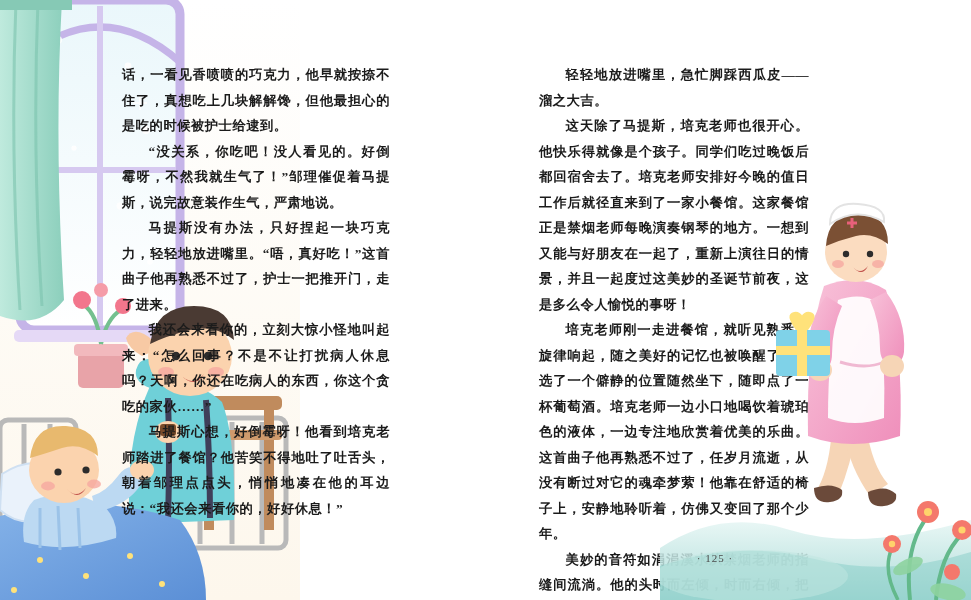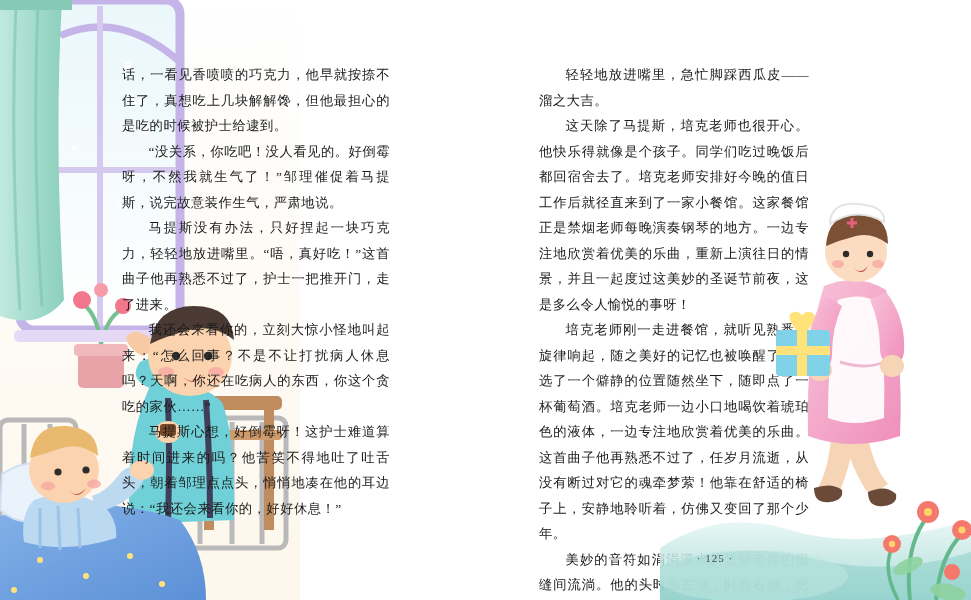--- a/index.html
+++ b/index.html
@@ -34,20 +34,21 @@
   
   .col {
     position: absolute;
     top: 62px;
     font-size: 13.3px;
     line-height: 25.5px;
     color: #1b1b1b;
     letter-spacing: 0.5px;
     text-align: justify;
     text-justify: inter-character;
+    font-weight: bold;
   }
   .col-left {
     left: 122px;
     width: 268px;
   }
   .col-right {
     left: 539px;
     width: 270px;
   }
   .col p {
@@ -207,26 +208,26 @@
 
       <path d="M0 568 q150 -18 300 6 L300 600 L0 600 Z" fill="#ffffff" opacity="0.0"></path>
     </svg>
   </div>
 
   <div class="col col-left">
     <p>话，一看见香喷喷的巧克力，他早就按捺不住了，真想吃上几块解解馋，但他最担心的是吃的时候被护士给逮到。</p>
     <p class="ind">“没关系，你吃吧！没人看见的。好倒霉呀，不然我就生气了！”邹理催促着马提斯，说完故意装作生气，严肃地说。</p>
     <p class="ind">马提斯没有办法，只好捏起一块巧克力，轻轻地放进嘴里。“唔，真好吃！”这首曲子他再熟悉不过了，护士一把推开门，走了进来。</p>
     <p class="ind">我还会来看你的，立刻大惊小怪地叫起来：“怎么回事？不是不让打扰病人休息吗？天啊，你还在吃病人的东西，你这个贪吃的家伙……”</p>
-    <p class="ind">马提斯心想，好倒霉呀！这护士难道算着时间进来的吗？他苦笑不得地吐了吐舌头，朝着邹理点点头，悄悄地凑在他的耳边说：“我还会来看你的，好好休息！”</p>
+    <p class="ind">马提斯心想，好倒霉呀！他看到培克老师踏进了餐馆？他苦笑不得地吐了吐舌头，朝着邹理点点头，悄悄地凑在他的耳边说：“我还会来看你的，好好休息！”</p>
   </div>
 
   <div class="col col-right">
     <p class="ind">轻轻地放进嘴里，急忙脚踩西瓜皮——溜之大吉。</p>
-    <p class="ind">这天除了马提斯，培克老师也很开心。他快乐得就像是个孩子。同学们吃过晚饭后都回宿舍去了。培克老师安排好今晚的值日工作后就径直来到了一家小餐馆。这家餐馆正是禁烟老师每晚演奏钢琴的地方。一边专注地欣赏着优美的乐曲，重新上演往日的情景，并且一起度过这美妙的圣诞节前夜，这是多么令人愉悦的事呀！</p>
+    <p class="ind">这天除了马提斯，培克老师也很开心。他快乐得就像是个孩子。同学们吃过晚饭后都回宿舍去了。培克老师安排好今晚的值日工作后就径直来到了一家小餐馆。这家餐馆正是禁烟老师每晚演奏钢琴的地方。一想到又能与好朋友在一起了，重新上演往日的情景，并且一起度过这美妙的圣诞节前夜，这是多么令人愉悦的事呀！</p>
     <p class="ind">培克老师刚一走进餐馆，就听见熟悉的旋律响起，随之美好的记忆也被唤醒了。他选了一个僻静的位置随然坐下，随即点了一杯葡萄酒。培克老师一边小口地喝饮着琥珀色的液体，一边专注地欣赏着优美的乐曲。这首曲子他再熟悉不过了，任岁月流逝，从没有断过对它的魂牵梦萦！他靠在舒适的椅子上，安静地聆听着，仿佛又变回了那个少年。</p>
     <p class="ind">美妙的音符如涓涓溪水从禁烟老师的指缝间流淌。他的头时而左倾，时而右倾，把少年时的友情、离别后的思念和重逢的喜悦通过琴声融合在一起，完全沉浸在乐海之中。他看到培克老师踏进了餐馆，微笑着向他点头问候。手指在钢琴上跳跃得更欢快了。</p>
 
   </div>
 
   <div class="illus-right">
     <svg width="311" height="600" viewBox="0 0 311 600" xmlns="http://www.w3.org/2000/svg">
       <defs>
         <linearGradient id="groundG" x1="0" y1="0" x2="0" y2="1">
           <stop offset="0%" stop-color="#e6f6f4"></stop>

